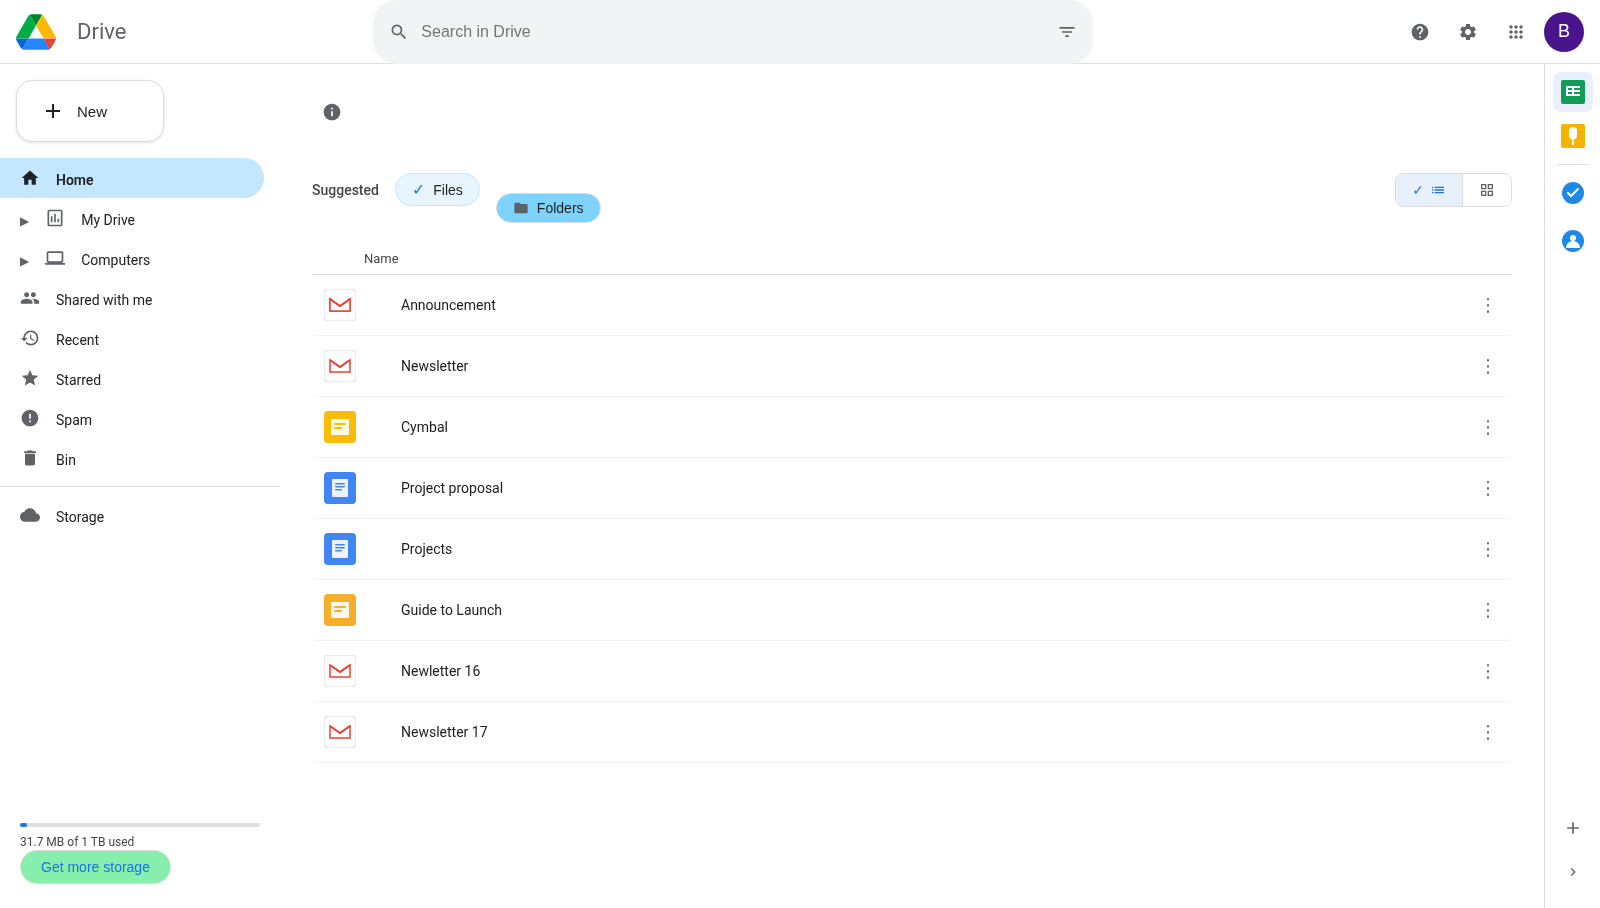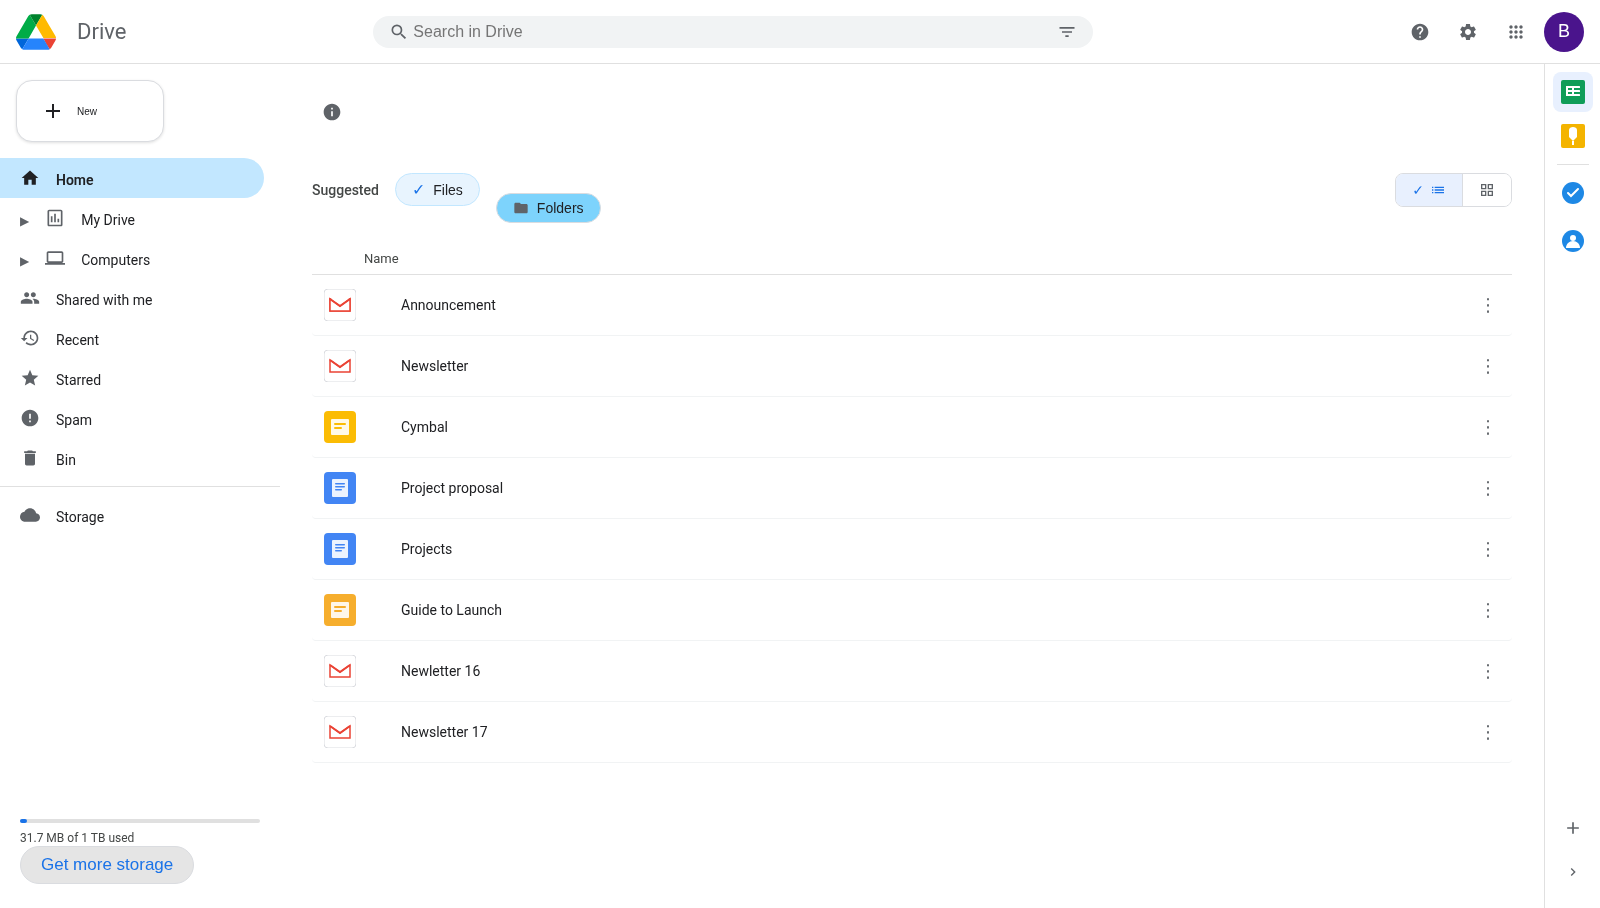--- a/index.html
+++ b/index.html
@@ -31,22 +31,22 @@
       font-weight: 400;
     }
     .search-bar {
       flex: 1;
       max-width: 720px;
       display: flex;
       align-items: center;
       background: #f1f3f4;
       border-radius: 24px;
       padding: 0 16px;
-      height: 32px;
-      gap: 4px;
+      height: 64px;
+      gap: 12px;
       margin: 0 auto;
     }
     .search-bar input {
       border: none;
       background: transparent;
       font-size: 16px;
       outline: none;
       flex: 1;
       color: #202124;
     }
@@ -148,23 +148,23 @@
       width: 3%;
     }
     .storage-text {
       font-size: 12px;
       color: #444746;
       margin-bottom: 1px;
     }
     .get-storage-btn {
       border: 1px solid #dadce0;
       border-radius: 24px;
-      background: #e5e5e5;
+      background: #86efac;
       padding: 8px 20px;
-      font-size: 17px;
+      font-size: 14px;
       color: #1a73e8;
       cursor: pointer;
       font-weight: 500;
     }
 
     
     .content {
       flex: 1;
       overflow-y: auto;
       padding: 24px 32px;
@@ -363,21 +363,21 @@
   </div>
 </div>
 
 <div class="main-layout">
 
   <div class="sidebar">
     <button class="new-btn">
       <svg width="24" height="24" viewBox="0 0 24 24" fill="#202124">
           <path d="M19 13h-6v6h-2v-6H5v-2h6V5h2v6h6v2z"></path>
         </svg>
-      <span style="font-size:10px;text-align:right;">New</span>
+      <span style="font-size:15px;text-align:right;">New</span>
     </button>
 
     <div class="nav-item active">
       <span class="nav-icon">
         <svg width="20" height="20" viewBox="0 0 24 24" fill="#202124">
             <path d="M10 20v-6h4v6h5v-8h3L12 3 2 12h3v8z"></path>
           </svg>
       </span>
       <span>Home</span>
     </div>

